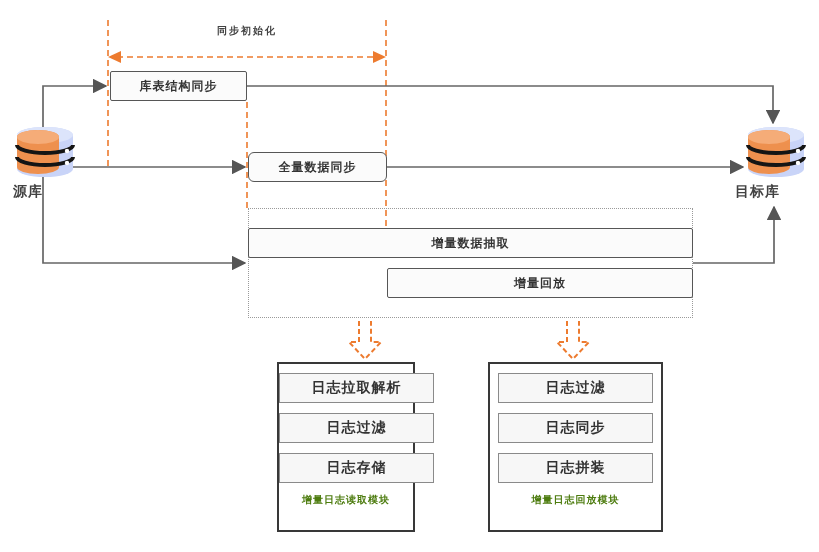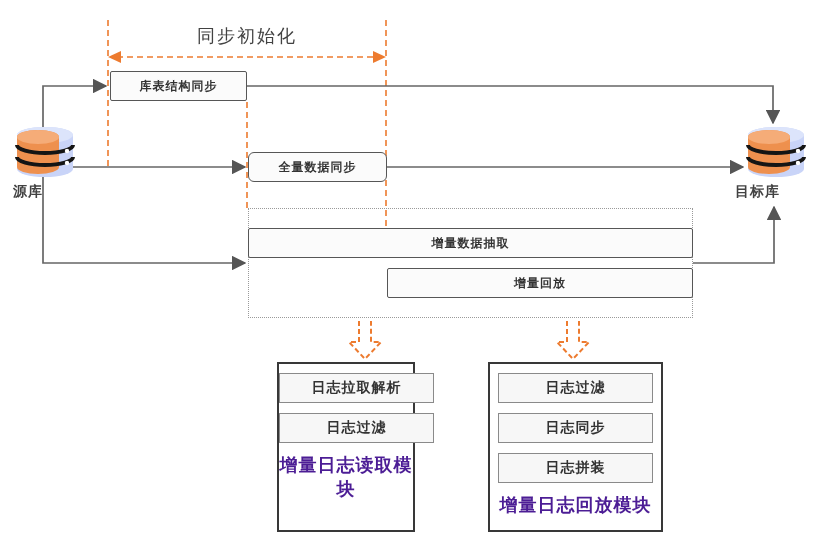--- a/index.html
+++ b/index.html
@@ -27,39 +27,39 @@
   .box{
     position:absolute;background:#fbfbfb;border:1.5px solid var(--box-border);
     border-radius:2px;display:flex;align-items:center;justify-content:center;
     font-size:12px;font-weight:700;color:var(--text-dark);box-sizing:border-box;
     letter-spacing:1px;
   }
   .dotted-region{
     position:absolute;border:1px dotted #9a9a9a;box-sizing:border-box;background:transparent;
   }
   .phase-title{
-    position:absolute;text-align:center;font-size:18px;font-weight:400;color:#424242;
+    position:absolute;text-align:center;font-size:10px;font-weight:700;color:#424242;
     letter-spacing:2px;
   }
   .db-label{
     position:absolute;text-align:left;font-size:14px;font-weight:700;color:#424242;
     letter-spacing:1px;
   }
   .module{
     position:absolute;background:#ffffff;border:2px solid var(--module-border);
     box-sizing:border-box;padding-top:9px;
   }
   .mbox{
     width:155px;height:30px;margin:0 auto 10px auto;background:#f7f7f7;
     border:1px solid #8a8a8a;box-sizing:border-box;display:flex;align-items:center;
     justify-content:center;font-size:14px;font-weight:600;color:var(--text-dark);
     letter-spacing:1px;
   }
   .module-title{
-    text-align:center;font-size:18px;font-weight:700;color:#4c1d95;margin-top:3px;
+    text-align:center;font-size:10px;font-weight:700;color:#4d7c0f;margin-top:3px;
     letter-spacing:1px;
   }
 </style>
 </head>
 <body>
 
 <div id="stage">
 
   <svg id="wires" viewBox="0 0 819 552" xmlns="http://www.w3.org/2000/svg">
     <defs>
@@ -115,20 +115,21 @@
   <div class="box" style="left:110px;top:71px;width:137px;height:30px;">库表结构同步</div>
   <div class="box" style="left:248px;top:152px;width:139px;height:30px;border-radius:6px;">全量数据同步</div>
 
   <div class="dotted-region" style="left:248px;top:208px;width:445px;height:110px;"></div>
   <div class="box" style="left:387px;top:268px;width:306px;height:30px;">增量回放</div>
   <div class="box" style="left:248px;top:228px;width:445px;height:30px;">增量数据抽取</div>
 
   <div class="module" style="left:277px;top:362px;width:138px;height:170px;">
     <div class="mbox">日志拉取解析</div>
     <div class="mbox">日志过滤</div>
+    <div class="mbox">日志存储</div>
     <div class="module-title">增量日志读取模块</div>
   </div>
 
   <div class="module" style="left:488px;top:362px;width:175px;height:170px;">
     <div class="mbox">日志过滤</div>
     <div class="mbox">日志同步</div>
     <div class="mbox">日志拼装</div>
     <div class="module-title">增量日志回放模块</div>
   </div>
 

